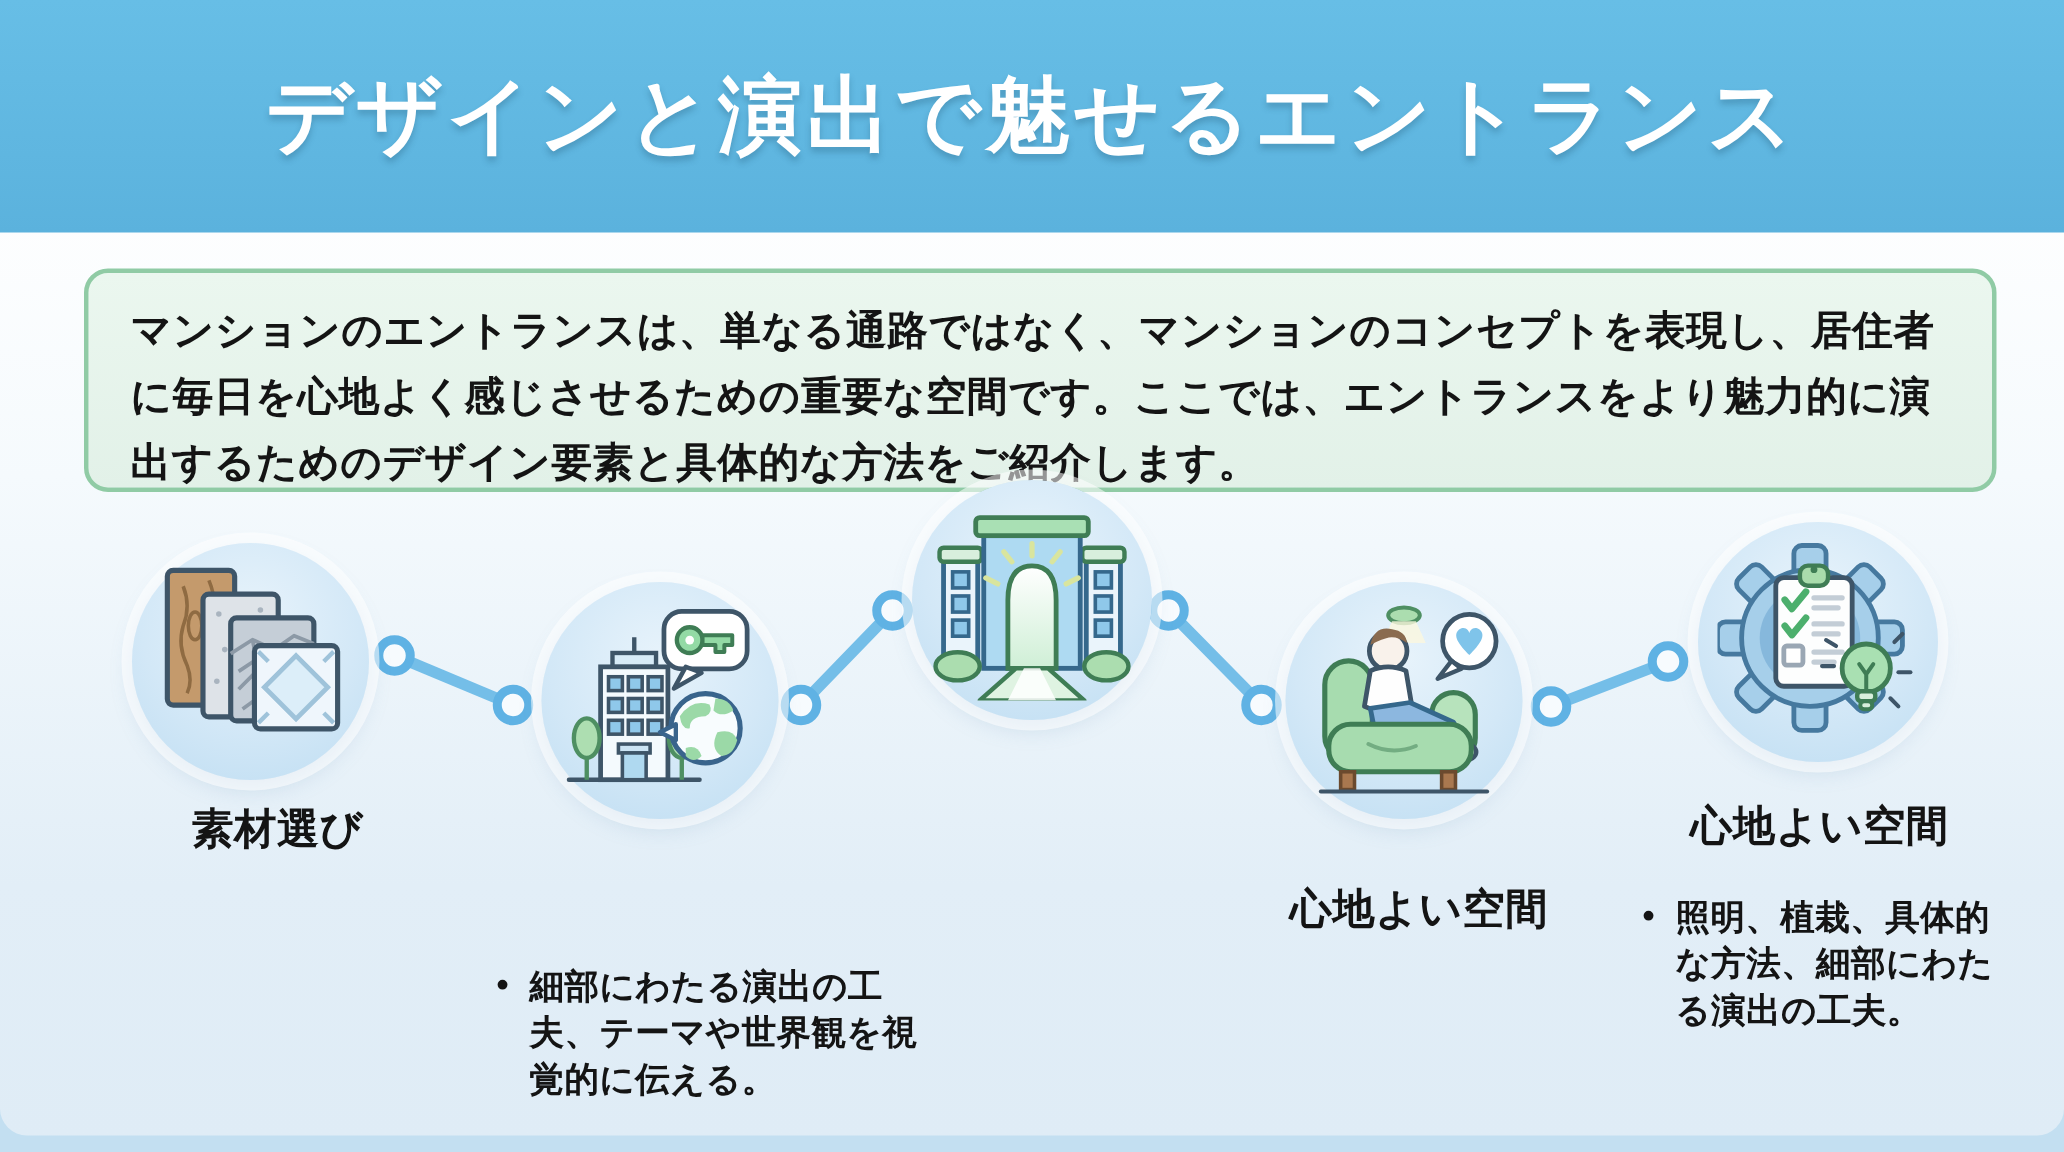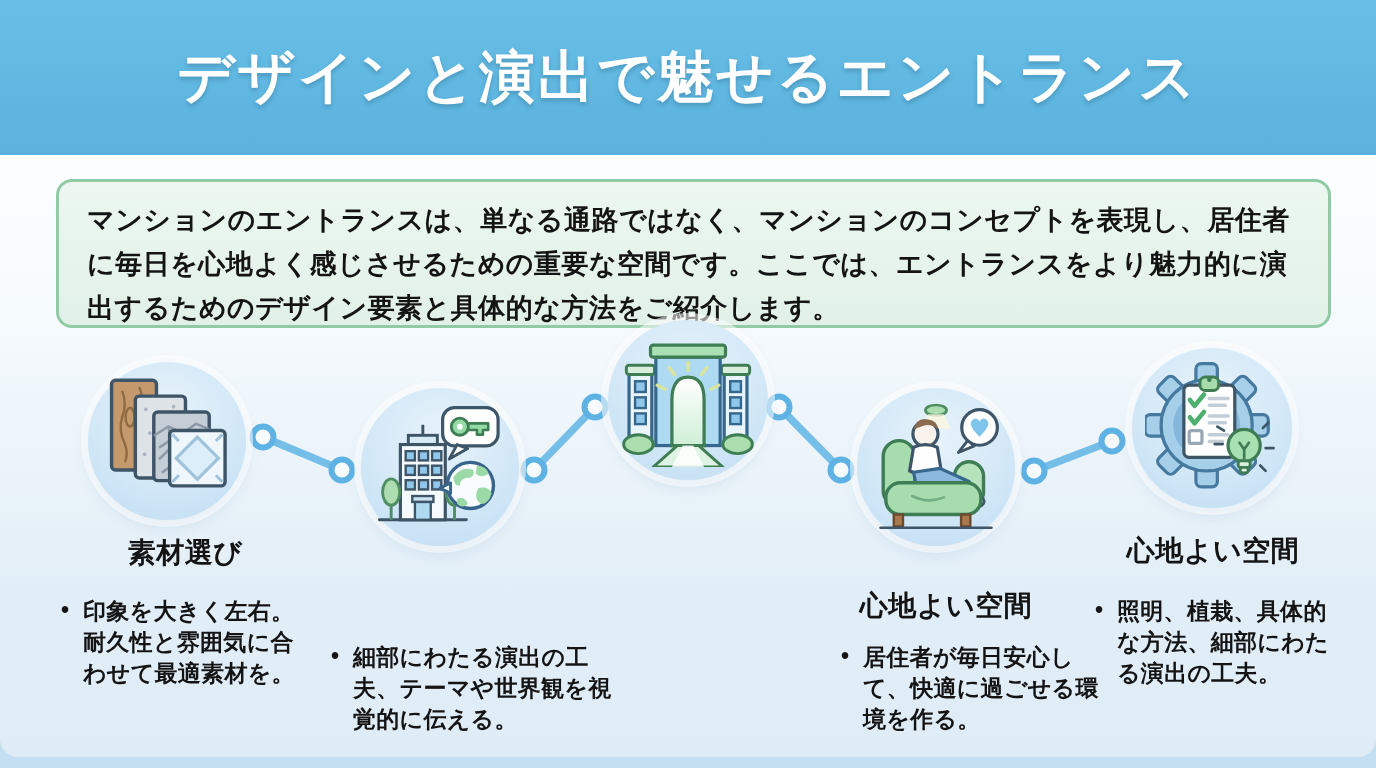--- a/index.html
+++ b/index.html
@@ -131,23 +131,20 @@
         <path d="M73 47 L89 63 L73 79 L57 63 Z" fill="#DCEEF9" stroke="#9FC3DA" stroke-width="2.4"></path>
         <g stroke="#9FC3DA" stroke-width="2.2">
           <line x1="54" y1="45" x2="59" y2="50"></line>
             <line x1="92" y1="45" x2="87" y2="50"></line>
           <line x1="54" y1="81" x2="59" y2="76"></line>
             <line x1="92" y1="81" x2="87" y2="76"></line>
         </g>
       </svg>
     </div>
     <div class="stepLabel l1">素材選び</div>
-    <ul class="bullet b1">
-      <li>印象を大きく左右。耐久性と雰囲気に合わせて最適素材を。</li>
-    </ul>
 
     <div class="iconCircle c2">
       <svg width="132" height="132" viewBox="0 0 100 100">
         <line x1="4" y1="90" x2="70" y2="90" stroke="#3E5568" stroke-width="2.2" stroke-linecap="round"></line>
         <rect x="26" y="26" width="22" height="7" fill="#D7EBF7" stroke="#3E5568" stroke-width="2.2"></rect>
         <line x1="37" y1="18" x2="37" y2="26" stroke="#3E5568" stroke-width="2.2"></line>
         <rect x="20" y="33" width="34" height="57" fill="#F4FAFD" stroke="#3E5568" stroke-width="2.4"></rect>
         <g fill="#8FC8EA" stroke="#3E5568" stroke-width="1.8">
           <rect x="24" y="38" width="7" height="7"></rect>
             <rect x="34" y="38" width="7" height="7"></rect>
@@ -236,23 +233,20 @@
         <path d="M33 54 L53 51 L75 61 L81 71 L72 80 L57 67 L35 64 Z" fill="#8CB7DF" stroke="#35688C" stroke-width="2.4" stroke-linejoin="round"></path>
         <ellipse cx="80" cy="76" rx="6.5" ry="4.5" fill="#F2F6F9" stroke="#3E5568" stroke-width="2.2"></ellipse>
         <rect x="12" y="62" width="72" height="24" rx="11" fill="#A7DCAF" stroke="#3F7D55" stroke-width="2.6"></rect>
         <path d="M32 72 Q44 78 56 73" fill="none" stroke="#3F7D55" stroke-width="2" stroke-linecap="round" opacity="0.5"></path>
         <rect x="18" y="86" width="7" height="9" fill="#A9784F" stroke="#6B4A2E" stroke-width="1.8"></rect>
         <rect x="69" y="86" width="7" height="9" fill="#A9784F" stroke="#6B4A2E" stroke-width="1.8"></rect>
         <line x1="8" y1="96" x2="92" y2="96" stroke="#3E5568" stroke-width="2" stroke-linecap="round"></line>
       </svg>
     </div>
     <div class="stepLabel l4">心地よい空間</div>
-    <ul class="bullet b4">
-      <li>居住者が毎日安心して、快適に過ごせる環境を作る。</li>
-    </ul>
 
     <div class="iconCircle c5">
       <svg width="134" height="134" viewBox="0 0 100 100">
         <g transform="translate(46,48)">
           <g fill="#A6CFEA" stroke="#46799F" stroke-width="2.4">
             <rect x="-8" y="-46" width="16" height="18" rx="4"></rect>
             <rect x="-8" y="-46" width="16" height="18" rx="4" transform="rotate(45)"></rect>
             <rect x="-8" y="-46" width="16" height="18" rx="4" transform="rotate(90)"></rect>
             <rect x="-8" y="-46" width="16" height="18" rx="4" transform="rotate(135)"></rect>
             <rect x="-8" y="-46" width="16" height="18" rx="4" transform="rotate(180)"></rect>

